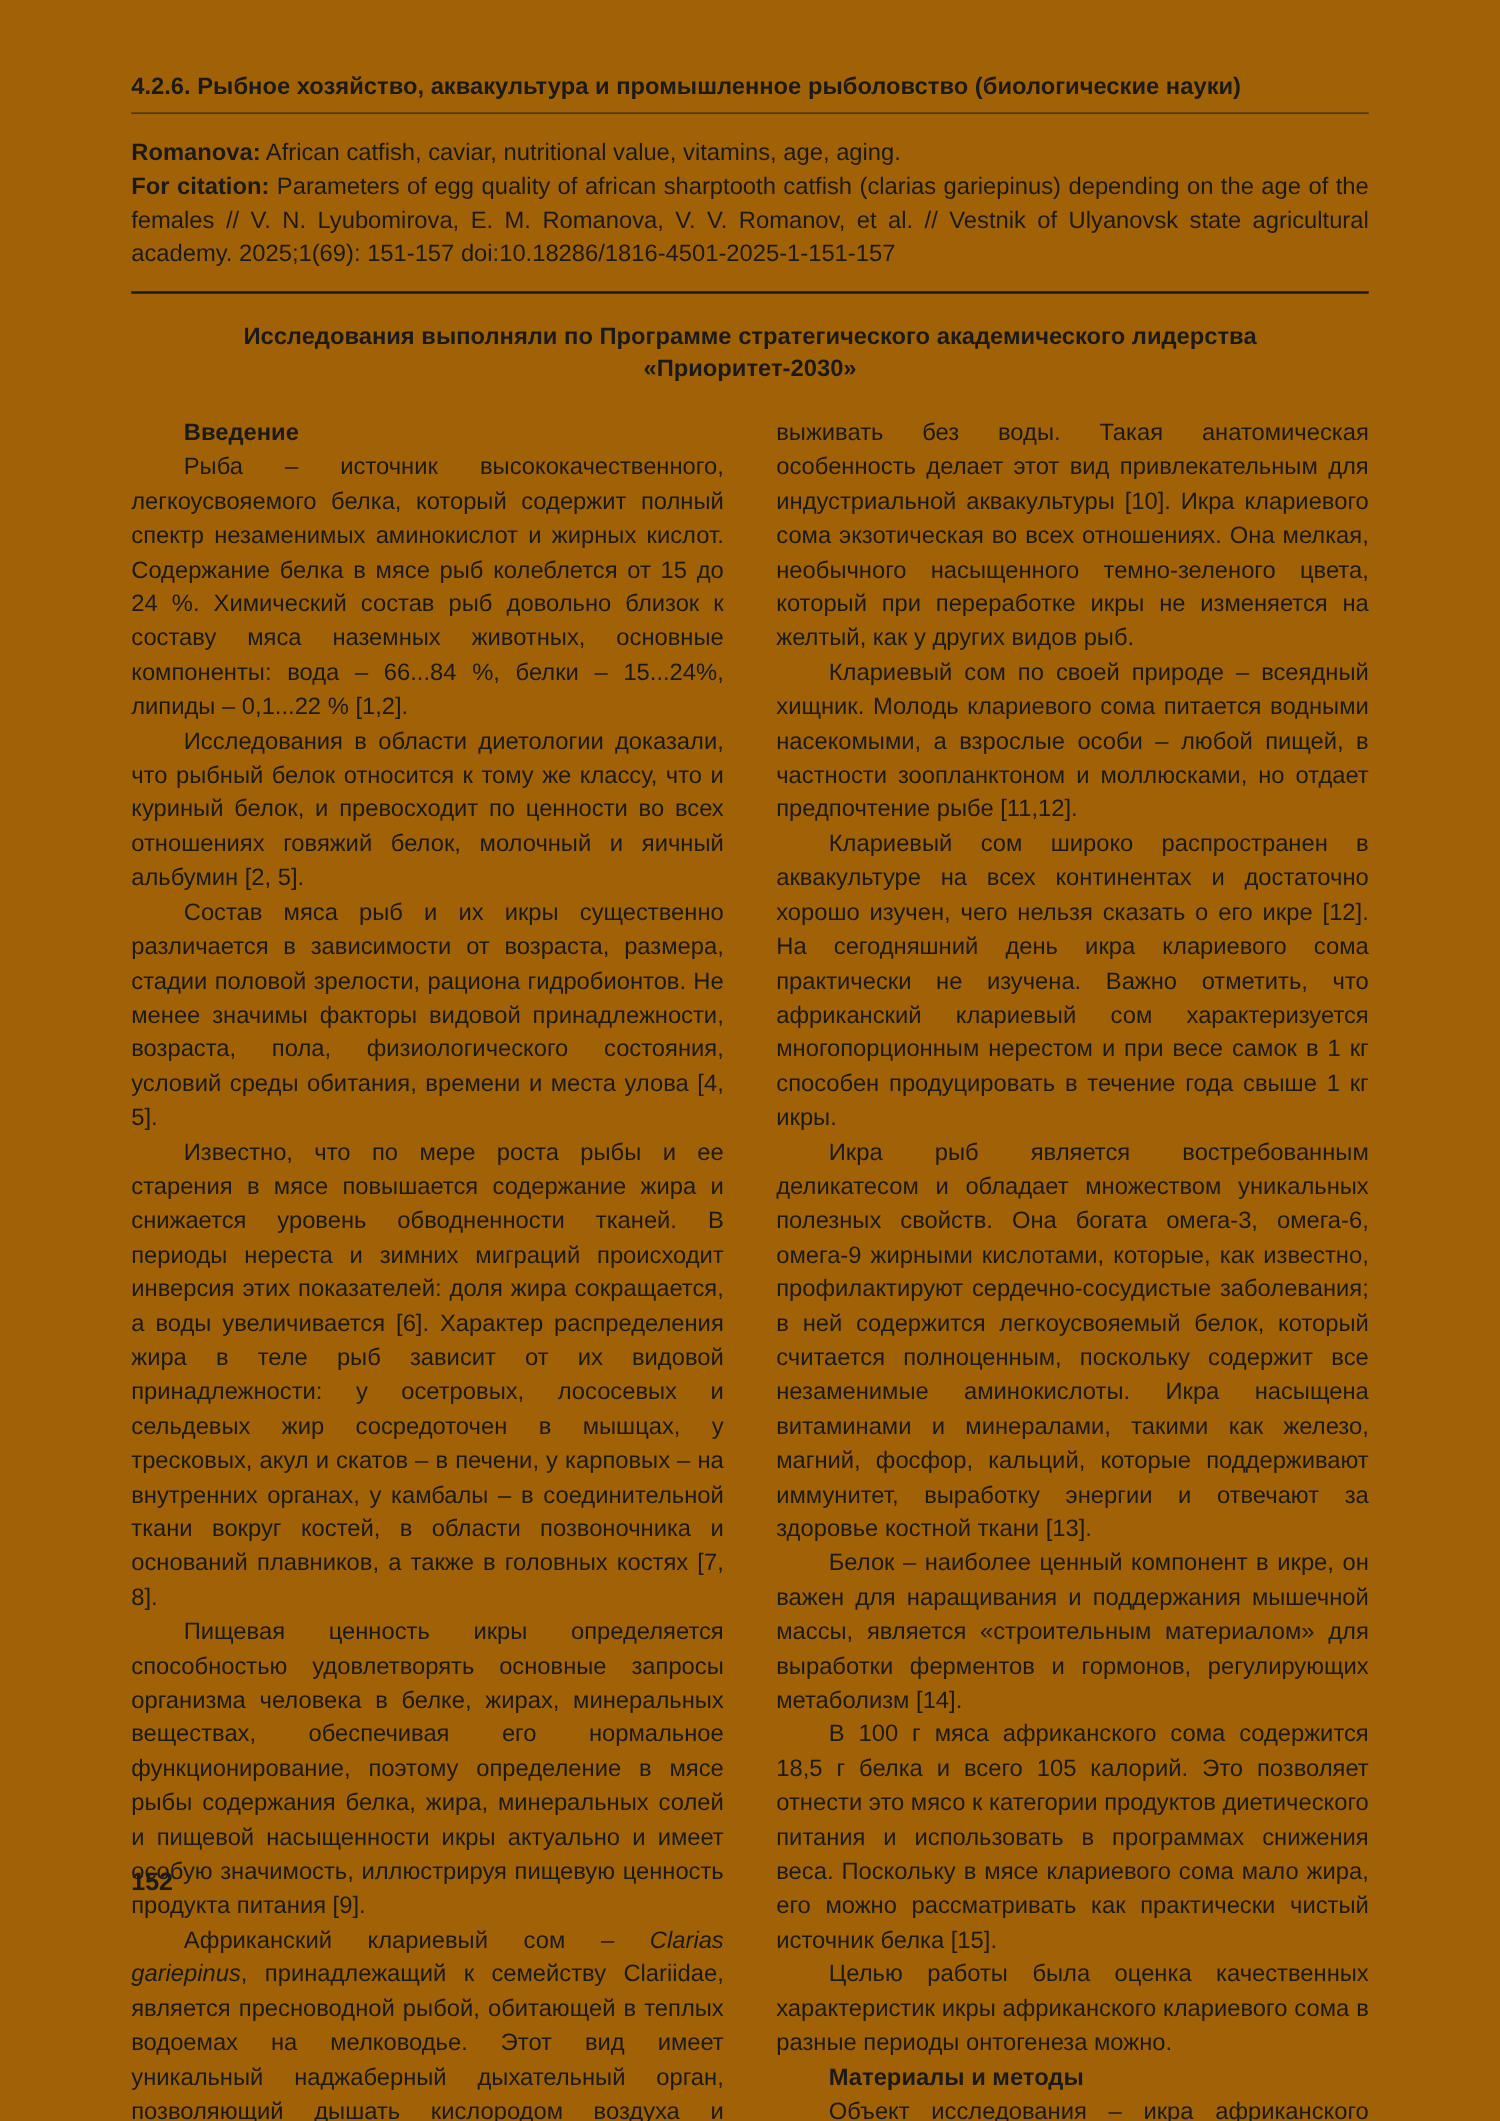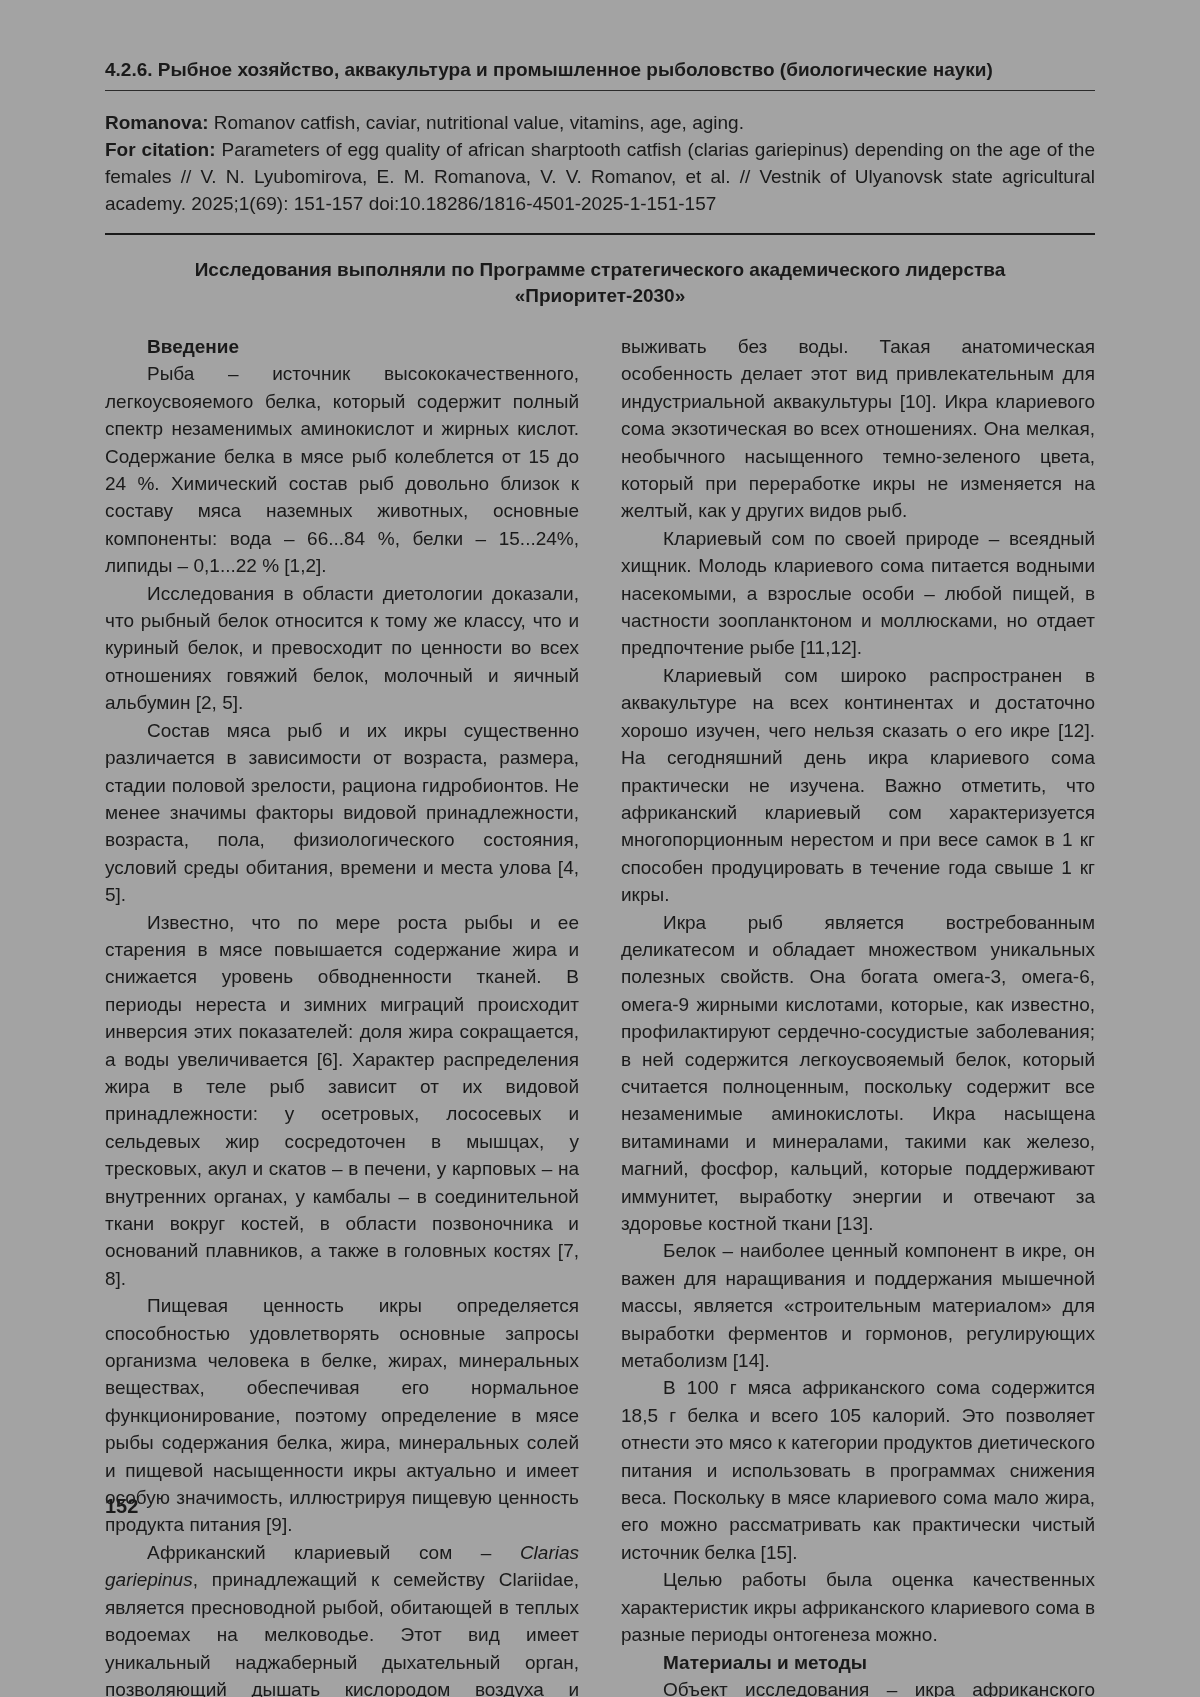--- a/index.html
+++ b/index.html
@@ -1,21 +1,21 @@
 <!DOCTYPE html>
 <html lang="ru"><head>
 <meta charset="utf-8">
 <style>
   html, body { margin: 0; padding: 0; background: #ffffff; }
   .page {
     position: relative;
     width: 1200px;
     height: 1697px;
     margin: 0 auto;
-    background: #a3a3a3;
+    background: #a16207;
     color: #1a1a1a;
     font-family: "Liberation Sans", sans-serif;
     overflow: hidden;
     box-sizing: border-box;
   }
   .content {
     padding: 58px 105px 0 105px;
     box-sizing: border-box;
   }
   .section-header {
@@ -75,21 +75,21 @@
 </style>
 </head>
 <body>
 
 <div class="page">
   <div class="content">
 
     <div class="section-header">4.2.6. Рыбное хозяйство, аквакультура и промышленное рыболовство (биологические науки)</div>
 
     <div class="meta-block">
-      <span class="label">Romanova:</span><span> Romanov catfish, caviar, nutritional value, vitamins, age, aging.</span>
+      <span class="label">Romanova:</span><span> African catfish, caviar, nutritional value, vitamins, age, aging.</span>
     </div>
 
     <div class="meta-block" style="margin-top:0;">
       <span class="label">For citation:</span><span> Parameters of egg quality of african sharptooth catfish (clarias gariepinus) depending on the age of the females // V. N. Lyubomirova, E. M. Romanova, V. V. Romanov, et al. // Vestnik of Ulyanovsk state agricultural academy. 2025;1(69): 151-157 doi:10.18286/1816-4501-2025-1-151-157</span>
     </div>
 
     <hr class="thick-rule">
 
     <div class="program-note">Исследования выполняли по Программе стратегического академического лидерства «Приоритет-2030»</div>
 

